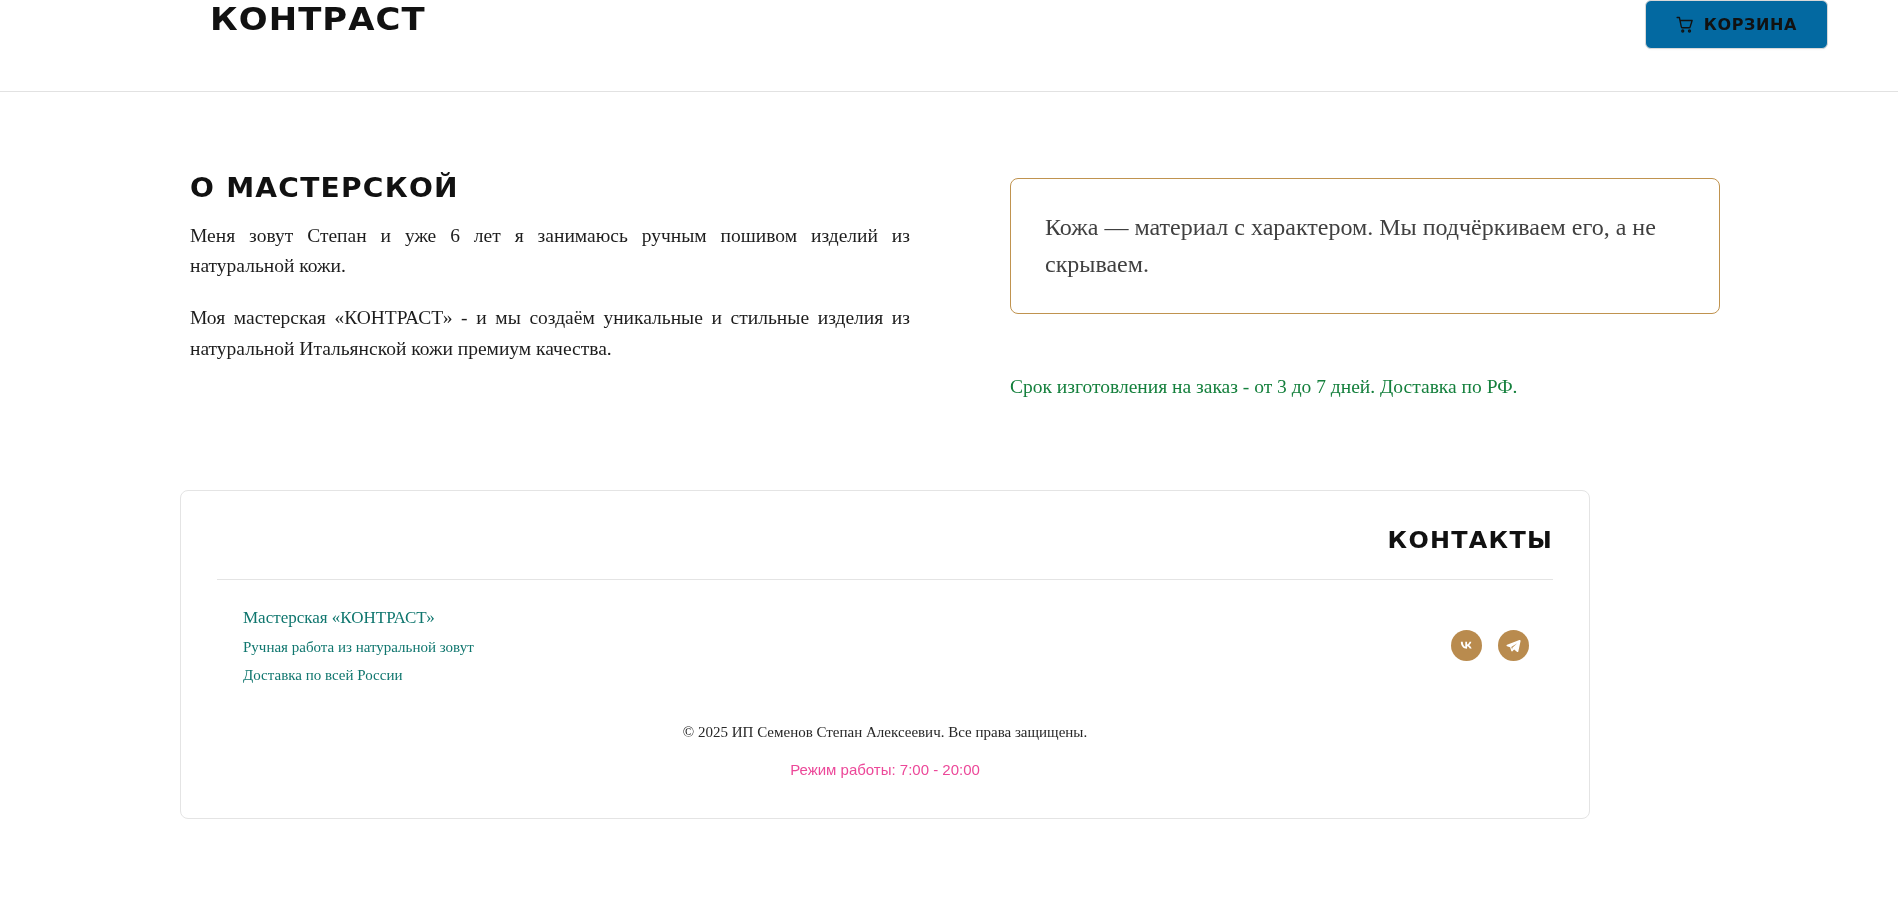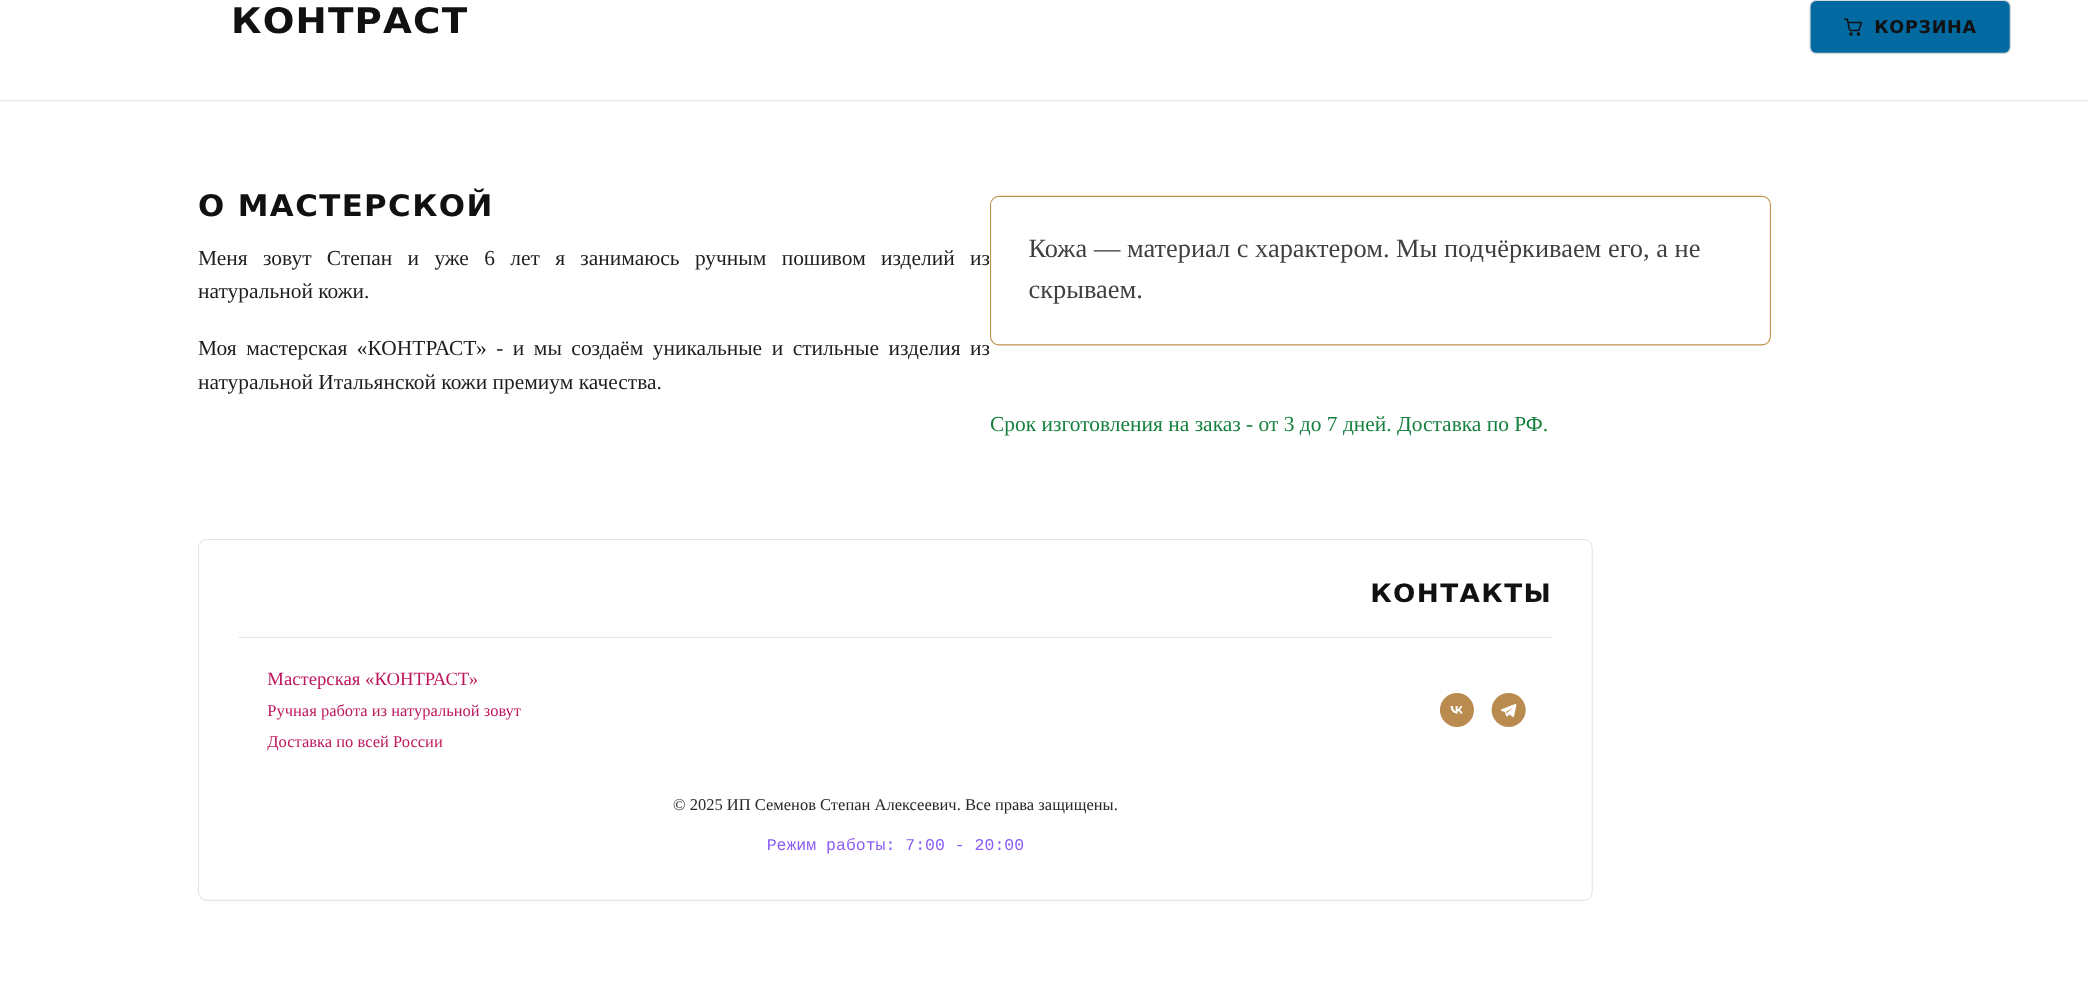--- a/index.html
+++ b/index.html
@@ -53,20 +53,22 @@
     font-size: 16px;
     letter-spacing: 0.6px;
     color: #111111;
   }
   .cart-icon svg { display: block; }
 
   
   .page-main {
     display: flex;
     padding: 80px 100px 0 180px;
+    gap: 100px;
+    margin-left: 10px;
   }
   .about-col { width: 720px; flex: none; }
   .info-col  { width: 710px; flex: none; padding-top: 6px;}
 
   .section-title {
     font-family: "DejaVu Sans", sans-serif;
     font-weight: bold;
     font-size: 27px;
     letter-spacing: 1.2px;
     margin: 0 0 18px 0;
@@ -108,21 +110,21 @@
 
   
   .footer-wrap {
     padding: 88px 100px 0 180px;
   }
   .footer-card {
     border: 1px solid #e4e4e4;
     border-radius: 8px;
     box-sizing: border-box;
     padding: 30px 36px 40px 36px;
-    width: 1268px;
+    width: 1410px;
     background: #ffffff;
   }
   .footer-title {
     font-family: "DejaVu Sans", sans-serif;
     font-weight: bold;
     font-size: 23px;
     letter-spacing: 1.2px;
     color: #111111;
     text-align: right;
     margin: 6px 0 26px 0;
@@ -134,21 +136,21 @@
     margin: 0 0 28px 0;
   }
   .footer-row {
     display: flex;
     align-items: center;
     justify-content: space-between;
     padding: 0 24px 0 26px;
   }
   .footer-info-line {
     font-family: "Liberation Serif", serif;
-    color: #be185d;
+    color: #0f766e;
   }
   .footer-info-line.primary { font-size: 17px; margin-bottom: 11px; }
   .footer-info-line.secondary { font-size: 15px; margin-bottom: 11px; }
   .footer-info-line.secondary:last-child { margin-bottom: 0; }
 
   .social-group { display: flex; gap: 16px; align-items: center; }
   .social-badge {
     width: 31px;
     height: 31px;
     border-radius: 50%;
@@ -162,23 +164,23 @@
 
   .footer-legal {
     text-align: center;
     font-family: "Liberation Serif", serif;
     font-size: 15px;
     color: #272727;
     margin-top: 40px;
   }
   .footer-hours {
     text-align: center;
-    font-family: Liberation Mono, monospace;
+    font-family: Liberation Sans, sans-serif;
     font-size: 15px;
-    color: #8b5cf6;
+    color: #ec4899;
     margin-top: 20px;
   }
 </style>
 </head>
 <body>
 
 <header class="site-header">
   <div class="brand-logo">КОНТРАСТ</div>
   <button class="cart-button">
     <span class="cart-icon">

